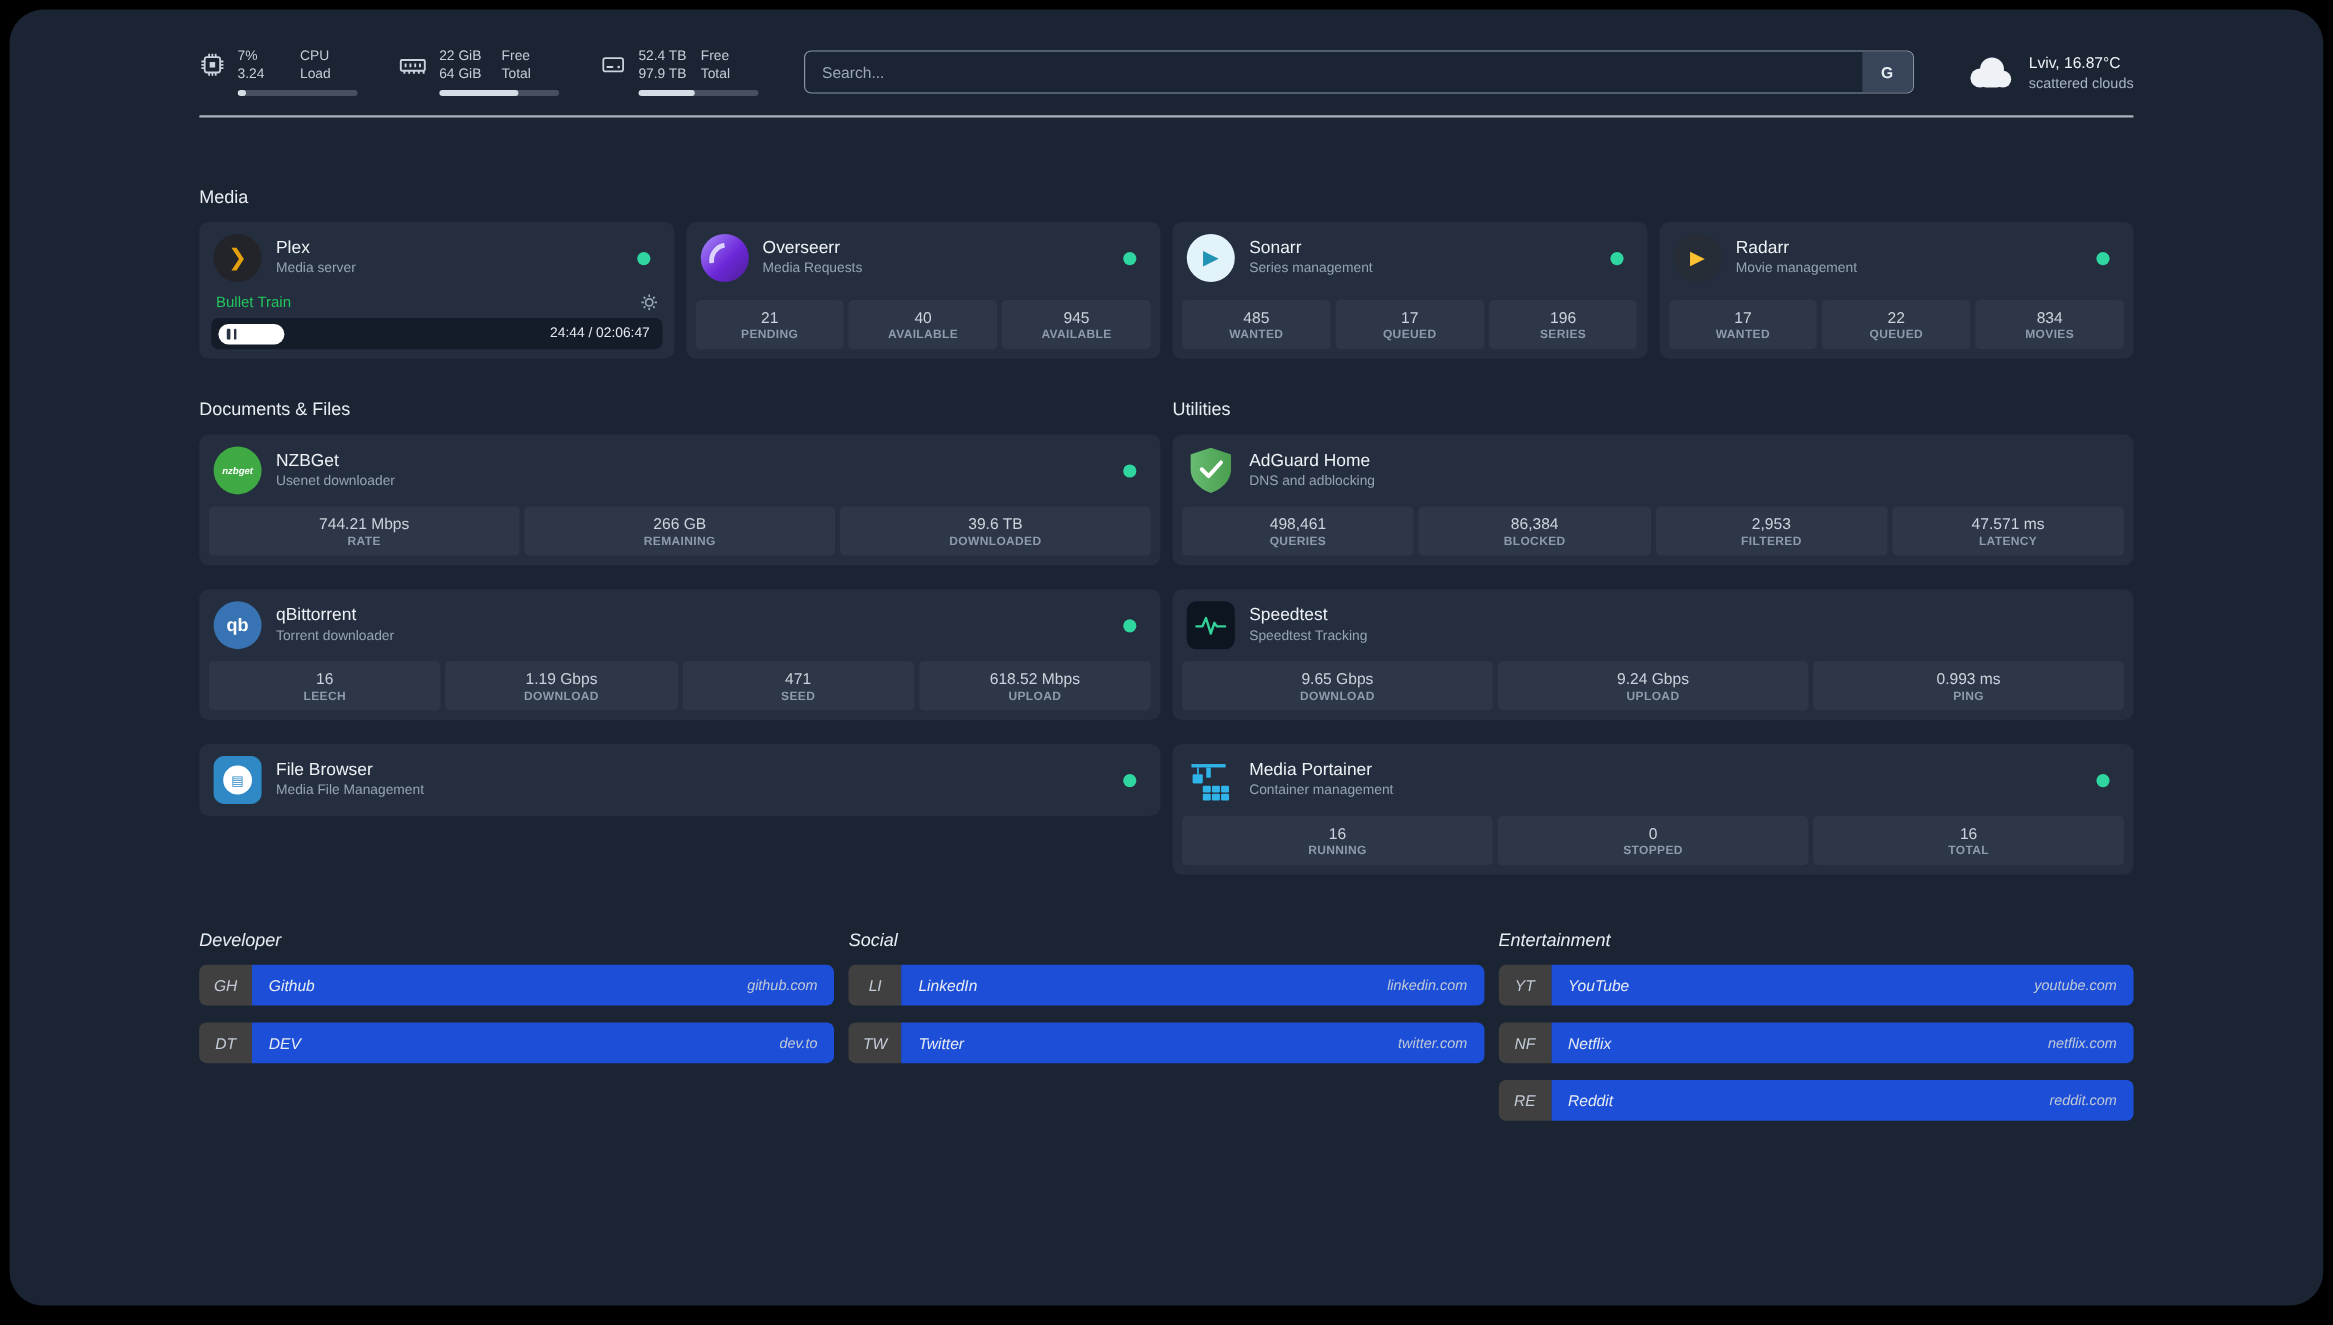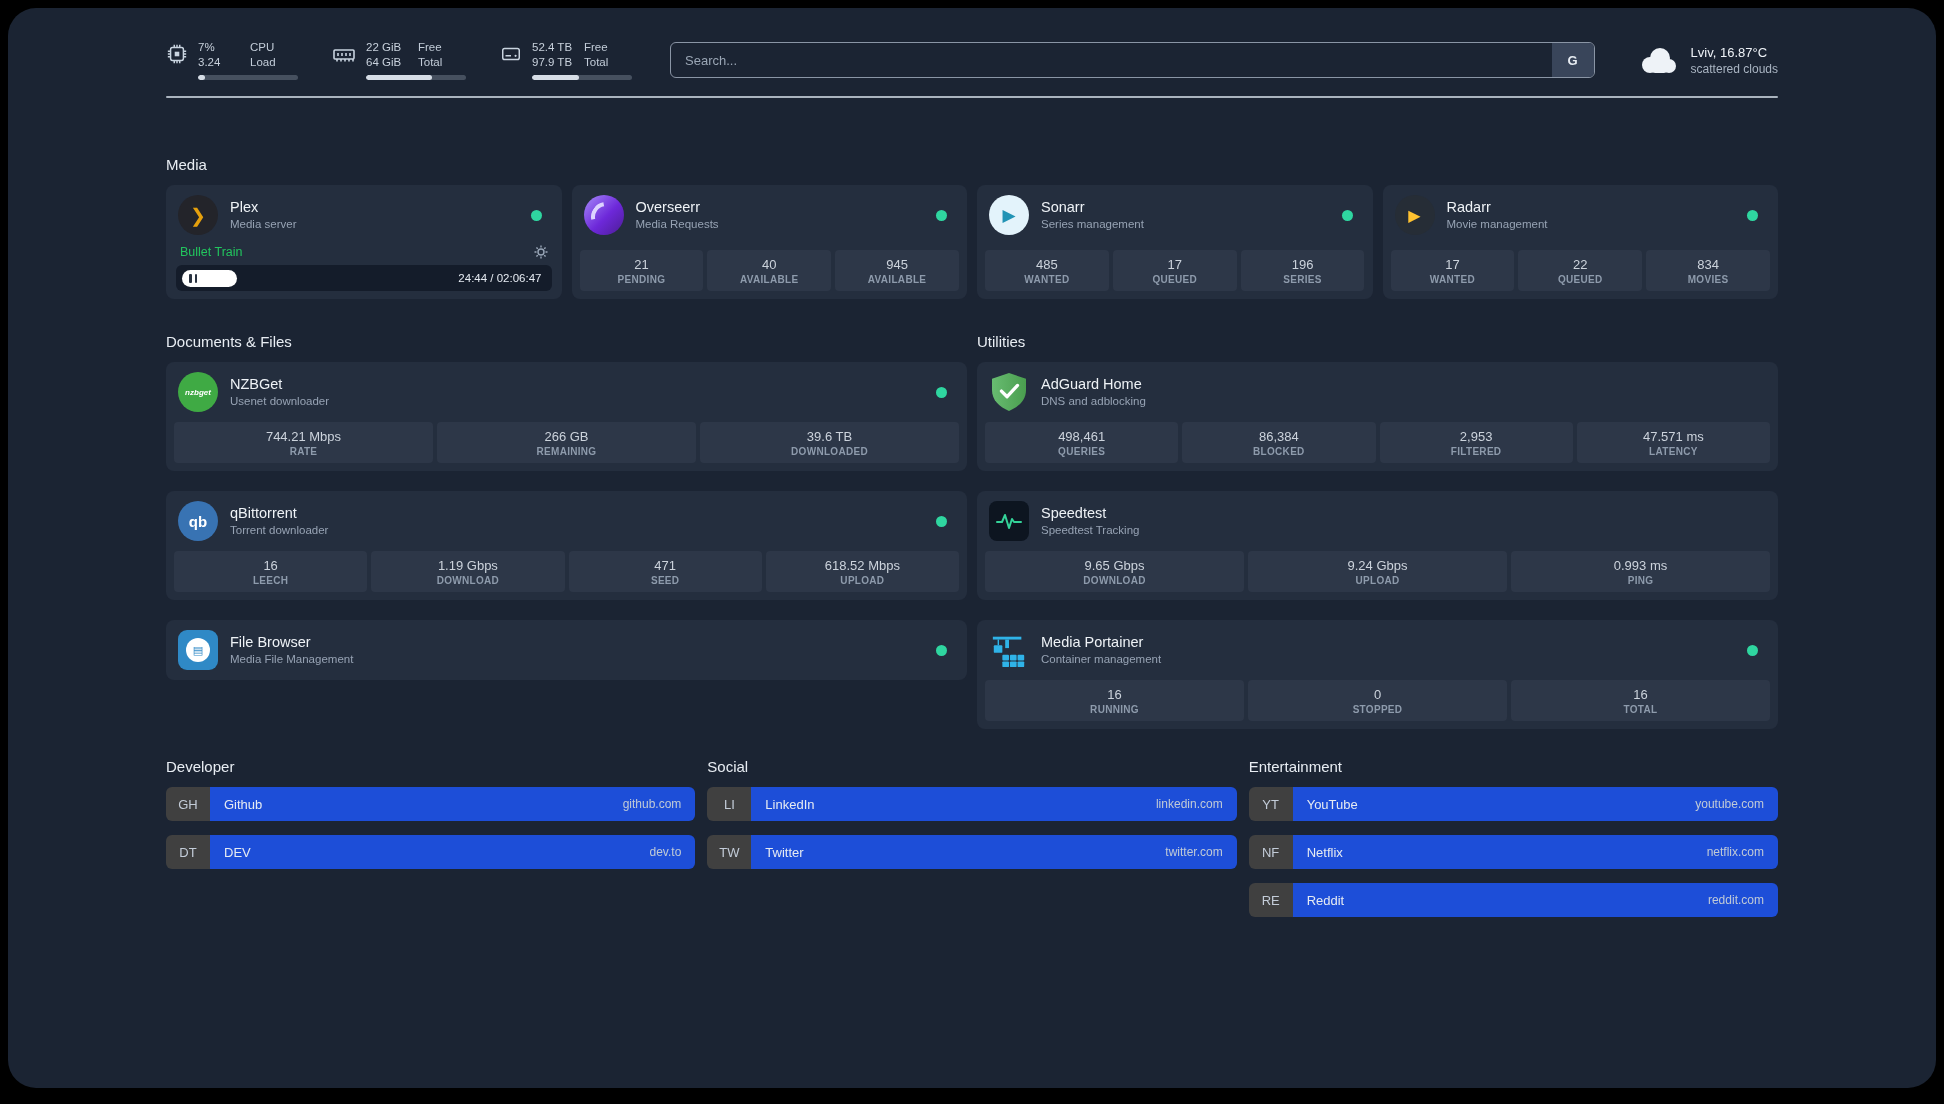--- a/index.html
+++ b/index.html
@@ -82,21 +82,21 @@
   .np-title-row { display: flex; align-items: center; padding: 2px 4px 6px; }
   .np-track { font-size: 12.5px; color: #22c55e; }
   .np-gear { margin-left: auto; cursor: pointer; display: flex; }
   .np-bar { display: flex; align-items: center; background: #141c2a; border-radius: 6px; height: 26px; padding: 0 6px; }
   .np-progress { height: 17px; min-width: 40px; background: #fff; border-radius: 9px;
                  display: flex; align-items: center; padding-left: 7px; gap: 3px; cursor: pointer; }
   .np-progress i { width: 2.5px; height: 9px; background: #2a3342; border-radius: 1px; }
   .np-time { margin-left: auto; font-size: 11.5px; color: #e6ebf2; padding-right: 4px; }
 
   
-  .bookmarks { margin-top: 29px; display: grid; grid-template-columns: 1fr 1fr 1fr; gap: 12px; align-items: start; }
+  .bookmarks { margin-top: 46px; display: grid; grid-template-columns: 1fr 1fr 1fr; gap: 12px; align-items: start; font-style: italic; }
   .bm-row { display: flex; height: 34px; margin-bottom: 14px; cursor: pointer; }
   .bm-abbr { width: 44px; flex: none; background: #404040; color: #c3ccd8; font-size: 13px;
              display: flex; align-items: center; justify-content: center; border-radius: 6px 0 0 6px; }
   .bm-body { flex: 1; background: #1d4ed8; border-radius: 0 6px 6px 0; display: flex;
              align-items: center; padding: 0 14px; }
   .bm-name { font-size: 13px; color: #e6ebf2; }
   .bm-domain { margin-left: auto; font-size: 12px; color: #c0cad6; }
 </style>
 </head>
 <body>

